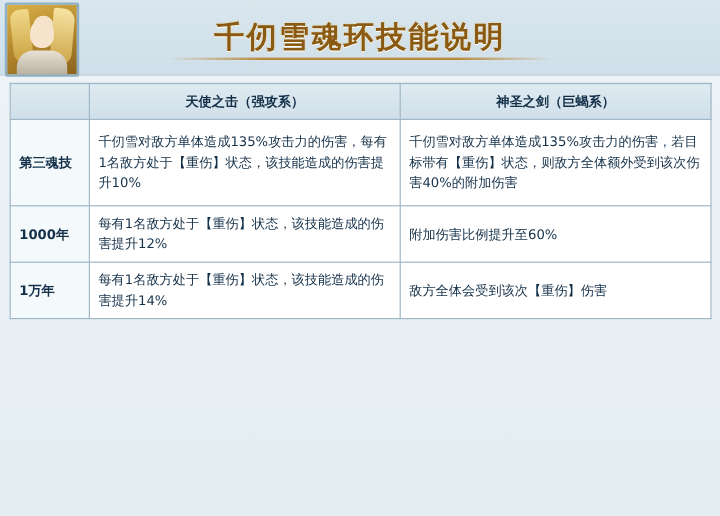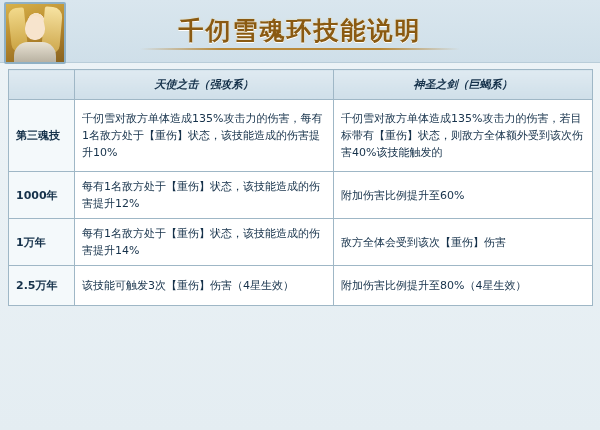--- a/index.html
+++ b/index.html
@@ -103,21 +103,20 @@
   .col-label { width: 66px; }
   .col-a { width: 259px; }
   .col-b { width: 259px; }
   thead th {
     background: linear-gradient(180deg, #dfeaf1 0%, #cfdfe9 100%);
     font-size: 13px;
     font-weight: bold;
     text-align: center;
     height: 30px;
     color: #143551;
-    font-style: italic;
   }
   thead th.corner {
     background: linear-gradient(180deg, #dfeaf1 0%, #cfdfe9 100%);
   }
   td.rowlabel {
     text-align: left;
     font-size: 11.5px;
     font-weight: bold;
     background: #f4f9fb;
     color: #143551;
@@ -159,34 +158,29 @@
         <tr>
           <th class="corner"></th>
           <th>天使之击（强攻系）</th>
           <th>神圣之剑（巨蝎系）</th>
         </tr>
       </thead>
       <tbody>
         <tr class="r-third">
           <td class="rowlabel">第三魂技</td>
           <td class="cell">千仞雪对敌方单体造成135%攻击力的伤害，每有1名敌方处于【重伤】状态，该技能造成的伤害提升10%</td>
-          <td class="cell">千仞雪对敌方单体造成135%攻击力的伤害，若目标带有【重伤】状态，则敌方全体额外受到该次伤害40%该技能触发的</td>
+          <td class="cell">千仞雪对敌方单体造成135%攻击力的伤害，若目标带有【重伤】状态，则敌方全体额外受到该次伤害40%的附加伤害</td>
         </tr>
         <tr class="r-1000">
           <td class="rowlabel">1000年</td>
           <td class="cell">每有1名敌方处于【重伤】状态，该技能造成的伤害提升12%</td>
           <td class="cell">附加伤害比例提升至60%</td>
         </tr>
         <tr class="r-1w">
           <td class="rowlabel">1万年</td>
           <td class="cell">每有1名敌方处于【重伤】状态，该技能造成的伤害提升14%</td>
           <td class="cell">敌方全体会受到该次【重伤】伤害</td>
         </tr>
-        <tr class="r-25w">
-          <td class="rowlabel">2.5万年</td>
-          <td class="cell">该技能可触发3次【重伤】伤害（4星生效）</td>
-          <td class="cell">附加伤害比例提升至80%（4星生效）</td>
-        </tr>
       </tbody>
     </table>
   </div>
 
 </div>
 
 </body></html>

